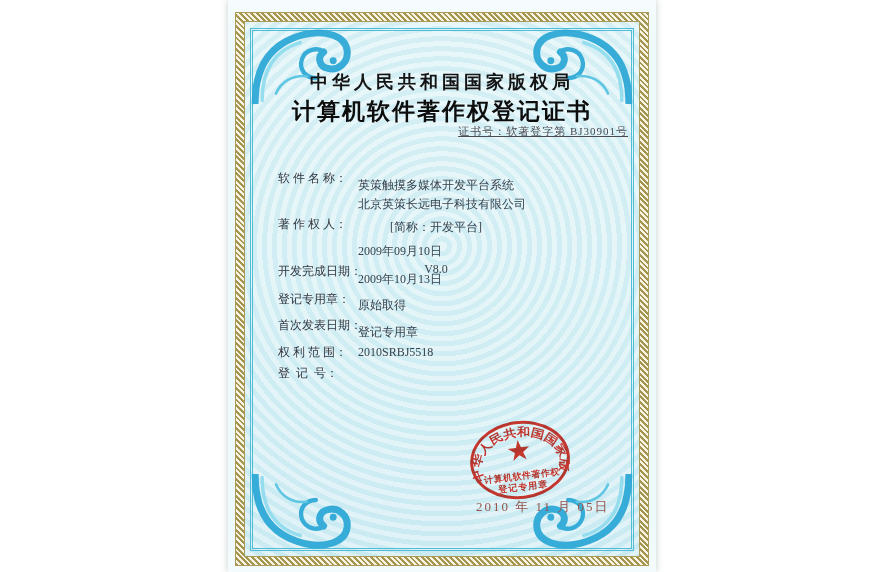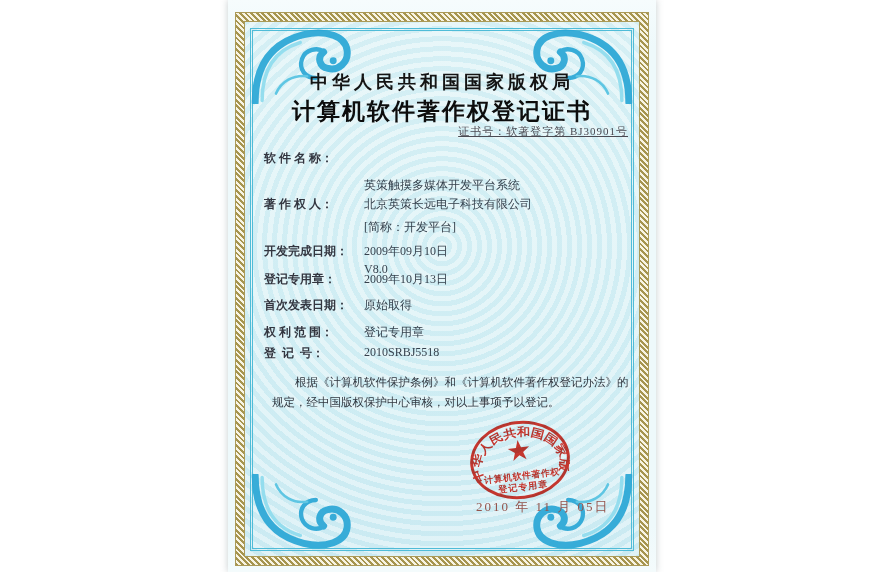--- a/index.html
+++ b/index.html
@@ -49,22 +49,22 @@
     position:absolute; left:0; right:0; top:96px; text-align:center;
     font-family:"Liberation Sans", sans-serif; font-weight:900;
     font-size:23px; letter-spacing:2px; color:#0d0d0d;
   }
   .cert-no {
     position:absolute; right:28px; top:124px;
     font-size:11px; color:#4a4a52; letter-spacing:1px;text-decoration:underline;
   }
 
   .field-row { position:absolute; left:0; width:100%; font-size:12px; color:#2f3a44; }
-  .field-label { position:absolute; left:36px; white-space:pre; color:#333640; font-weight:bold; }
-  .field-value { position:absolute; left:136px; white-space:pre; color:#35414d; }
+  .field-label { position:absolute; left:50px; white-space:pre; color:#333640; font-weight:normal;margin-top:20px; }
+  .field-value { position:absolute; left:130px; white-space:pre; color:#35414d;text-align:center; }
   .value-lines div { line-height:11px; margin-bottom:1px; }
 
   .statement {
     position:absolute; left:44px; top:372px; width:362px;
     font-size:11.5px; line-height:20px; color:#30363f;
   }
   .statement .line1 { text-indent:2em; }
 
   
   .seal {
@@ -174,24 +174,20 @@
     </div>
     <div class="field-row" style="top:324px">
       <span class="field-label">权 利 范 围：</span>
       <span class="field-value">登记专用章</span>
     </div>
     <div class="field-row" style="top:345px">
       <span class="field-label">登  记  号：</span>
       <span class="field-value">2010SRBJ5518</span>
     </div>
 
-    <div class="statement">
-      <div class="line1">根据《计算机软件保护条例》和《计算机软件著作权登记办法》的</div>
-      <div class="line2">规定，经中国版权保护中心审核，对以上事项予以登记。</div>
-    </div>
 
     <div class="seal">
       <div class="seal-ring"></div>
       <svg class="seal-arc-svg" viewBox="0 0 100 78">
         <defs>
           <path id="arcPath" d="M 13 55 A 40 29 0 1 1 87 55" fill="none"></path>
         </defs>
         <text textLength="158" lengthAdjust="spacingAndGlyphs">
           <textPath href="#arcPath">中华人民共和国国家版权局</textPath>
         </text>

